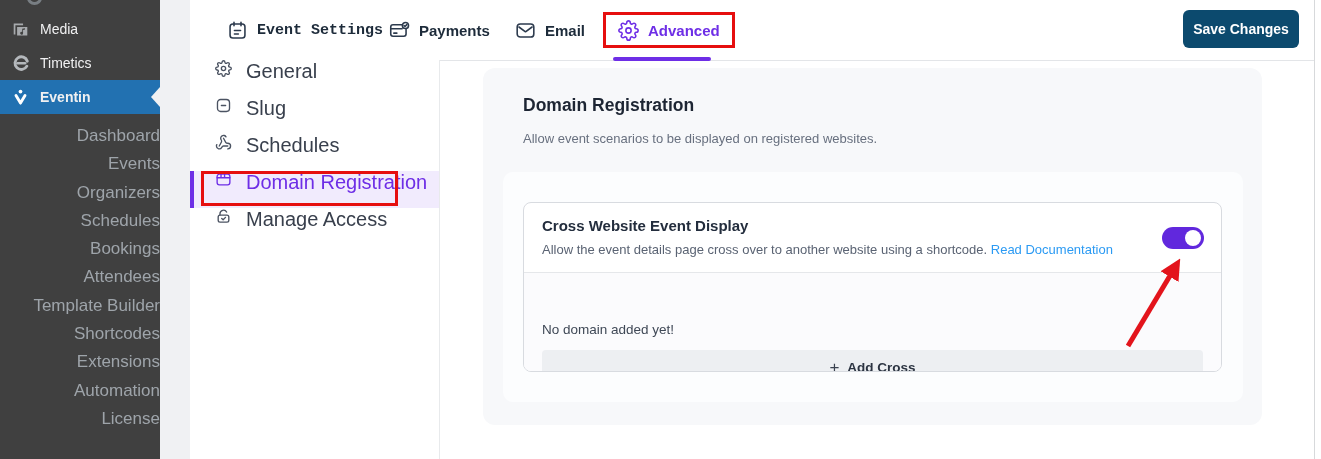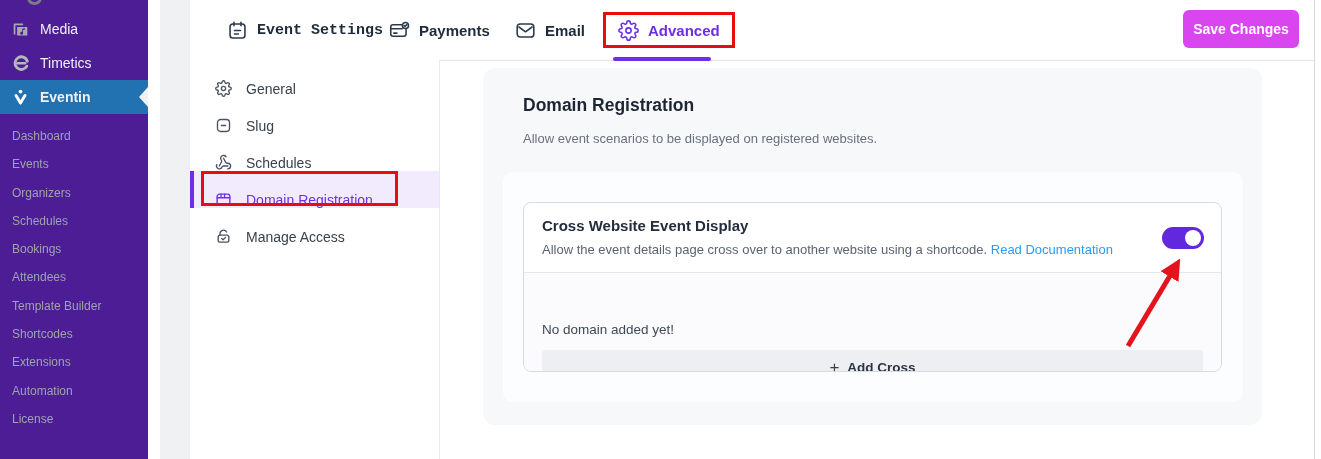--- a/index.html
+++ b/index.html
@@ -7,22 +7,22 @@
   body {
     position: relative;
     font-family: "Liberation Sans", sans-serif;
     background: #ffffff;
     overflow: hidden;
     color: #1d2b3a;
   }
 
   
   #wp-sidebar {
-    position: absolute; left:0; top:0; width:148px; height:459px;
-    background:#4c1d95; color:#f0f0f1; z-index:2;
+    position: absolute; left:0; top:0; width:160px; height:459px;
+    background:#404040; color:#f0f0f1; z-index:2;text-align:right;
   }
   #wp-partial-icon {
     position:absolute; top:-9px; left:27px; width:15px; height:14px;
     border:3px solid #787e83; border-radius:50%;
   }
   .wp-top { padding-top:12px; }
   .wp-top-item {
     height:34px; display:flex; align-items:center; gap:10px;
     padding-left:11px; font-size:14px; color:#f0f0f1; cursor:pointer;
     position:relative;
@@ -32,21 +32,21 @@
   .wp-top-item.active .wpicon { color:#ffffff; }
   .wp-top-item.active::after {
     content:""; position:absolute; right:0; top:50%; transform:translateY(-50%);
     width:0; height:0;
     border-top:10px solid transparent; border-bottom:10px solid transparent;
     border-right:9px solid #f0f1f3;
   }
   .wp-submenu { margin-top:8px; }
   .wp-sub-item {
     height:28.3px; line-height:28.3px; padding-left:12px;
-    font-size:12px; color:#9ea4aa; cursor:pointer;
+    font-size:17px; color:#9ea4aa; cursor:pointer;
   }
   .wp-sub-item.active { color:#ffffff; font-weight:700; }
 
   
   #wp-gutter { position:absolute; left:160px; top:0; width:30px; height:459px; background:#f0f1f3; z-index:1; }
 
   
   #app {
     position:absolute; left:190px; top:0; width:1125px; height:459px;
     background:#ffffff; border-right:1px solid #d7d9db; z-index:1;
@@ -61,29 +61,29 @@
   .tab.active .ticon { color:#6e2ee6; }
   #tab-event-settings { left:37px;font-family:Liberation Mono, monospace; }
   #tab-payments { left:199px; }
   #tab-email { left:325px; }
   #tab-advanced { left:428px; }
   #advanced-underline { position:absolute; left:423px; top:57px; width:98px; height:4px; background:#6e2ee6; border-radius:2px; }
   #advanced-redbox { position:absolute; left:413px; top:12px; width:132px; height:36px; border:3px solid #e60f0f; z-index:5; pointer-events:none; }
 
   #save-btn {
     position:absolute; left:993px; top:10px; width:116px; height:38px;
-    background:#d946ef; color:#fff; font-size:14px; font-weight:700;
+    background:#0c4a6e; color:#fff; font-size:14px; font-weight:700;
     border:none; border-radius:6px; cursor:pointer; font-family:"Liberation Sans",sans-serif;
   }
 
   
   #settings-menu { position:absolute; left:0; top:60px; width:250px; height:399px; border-right:1px solid #e8eaec; background:#fff; }
   .smenu-item {
-    position:relative; height:37px; display:flex; align-items:flex-end; gap:14px;
-    padding-left:25px; font-size:14px; font-weight:500; color:#39404d; cursor:pointer;
+    position:relative; height:37px; display:flex; align-items:flex-start; gap:14px;
+    padding-left:25px; font-size:20px; font-weight:500; color:#39404d; cursor:pointer;
   }
   .smenu-item .sicon { width:17px; height:17px; color:#4b5362; display:flex; flex:0 0 17px; }
   .smenu-item.active { background:#f1ebfd; color:#6e2ee6; border-left:4px solid #6e2ee6; padding-left:21px; }
   .smenu-item.active .sicon { color:#6e2ee6; }
   #domain-redbox { position:absolute; left:11px; top:111px; width:197px; height:35px; border:3px solid #e60f0f; z-index:5; pointer-events:none; }
 
   
   #panel { position:absolute; left:293px; top:68px; width:779px; height:357px; background:#f7f8fa; border-radius:12px; }
   #panel-title { position:absolute; left:40px; top:27px; font-size:17.5px; font-weight:700; color:#1d2533; }
   #panel-sub { position:absolute; left:40px; top:63px; font-size:13px; color:#68707f; }

